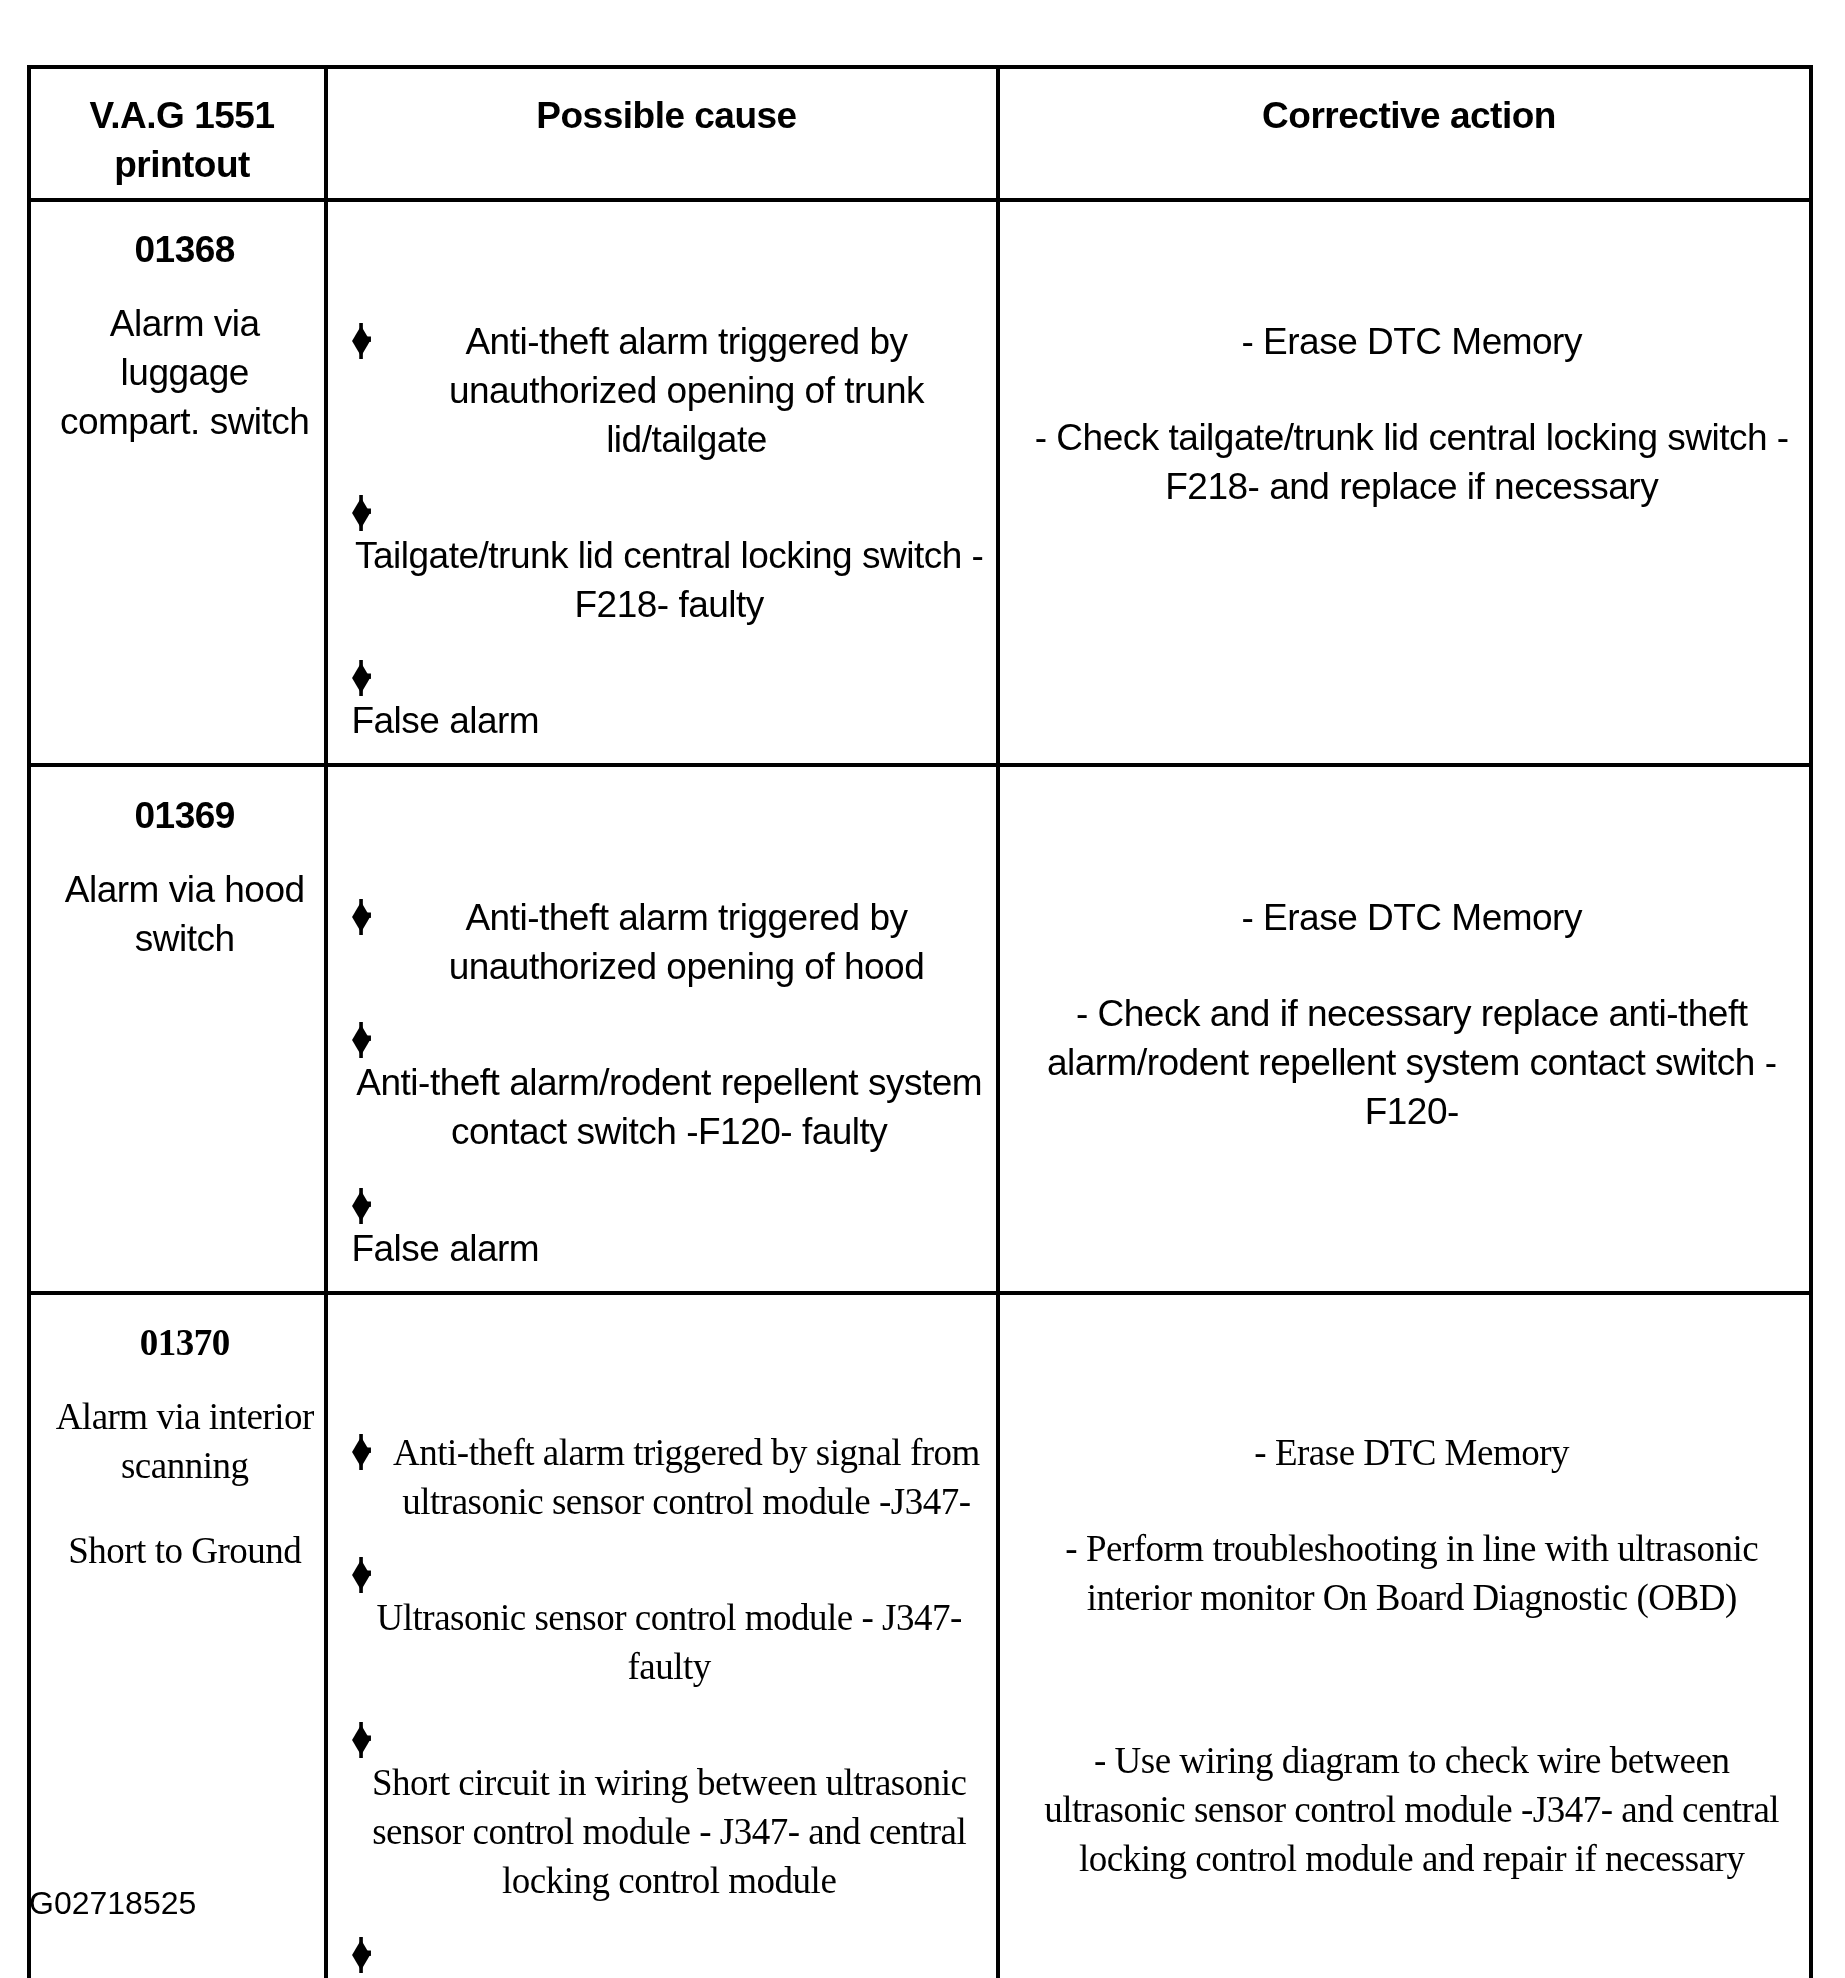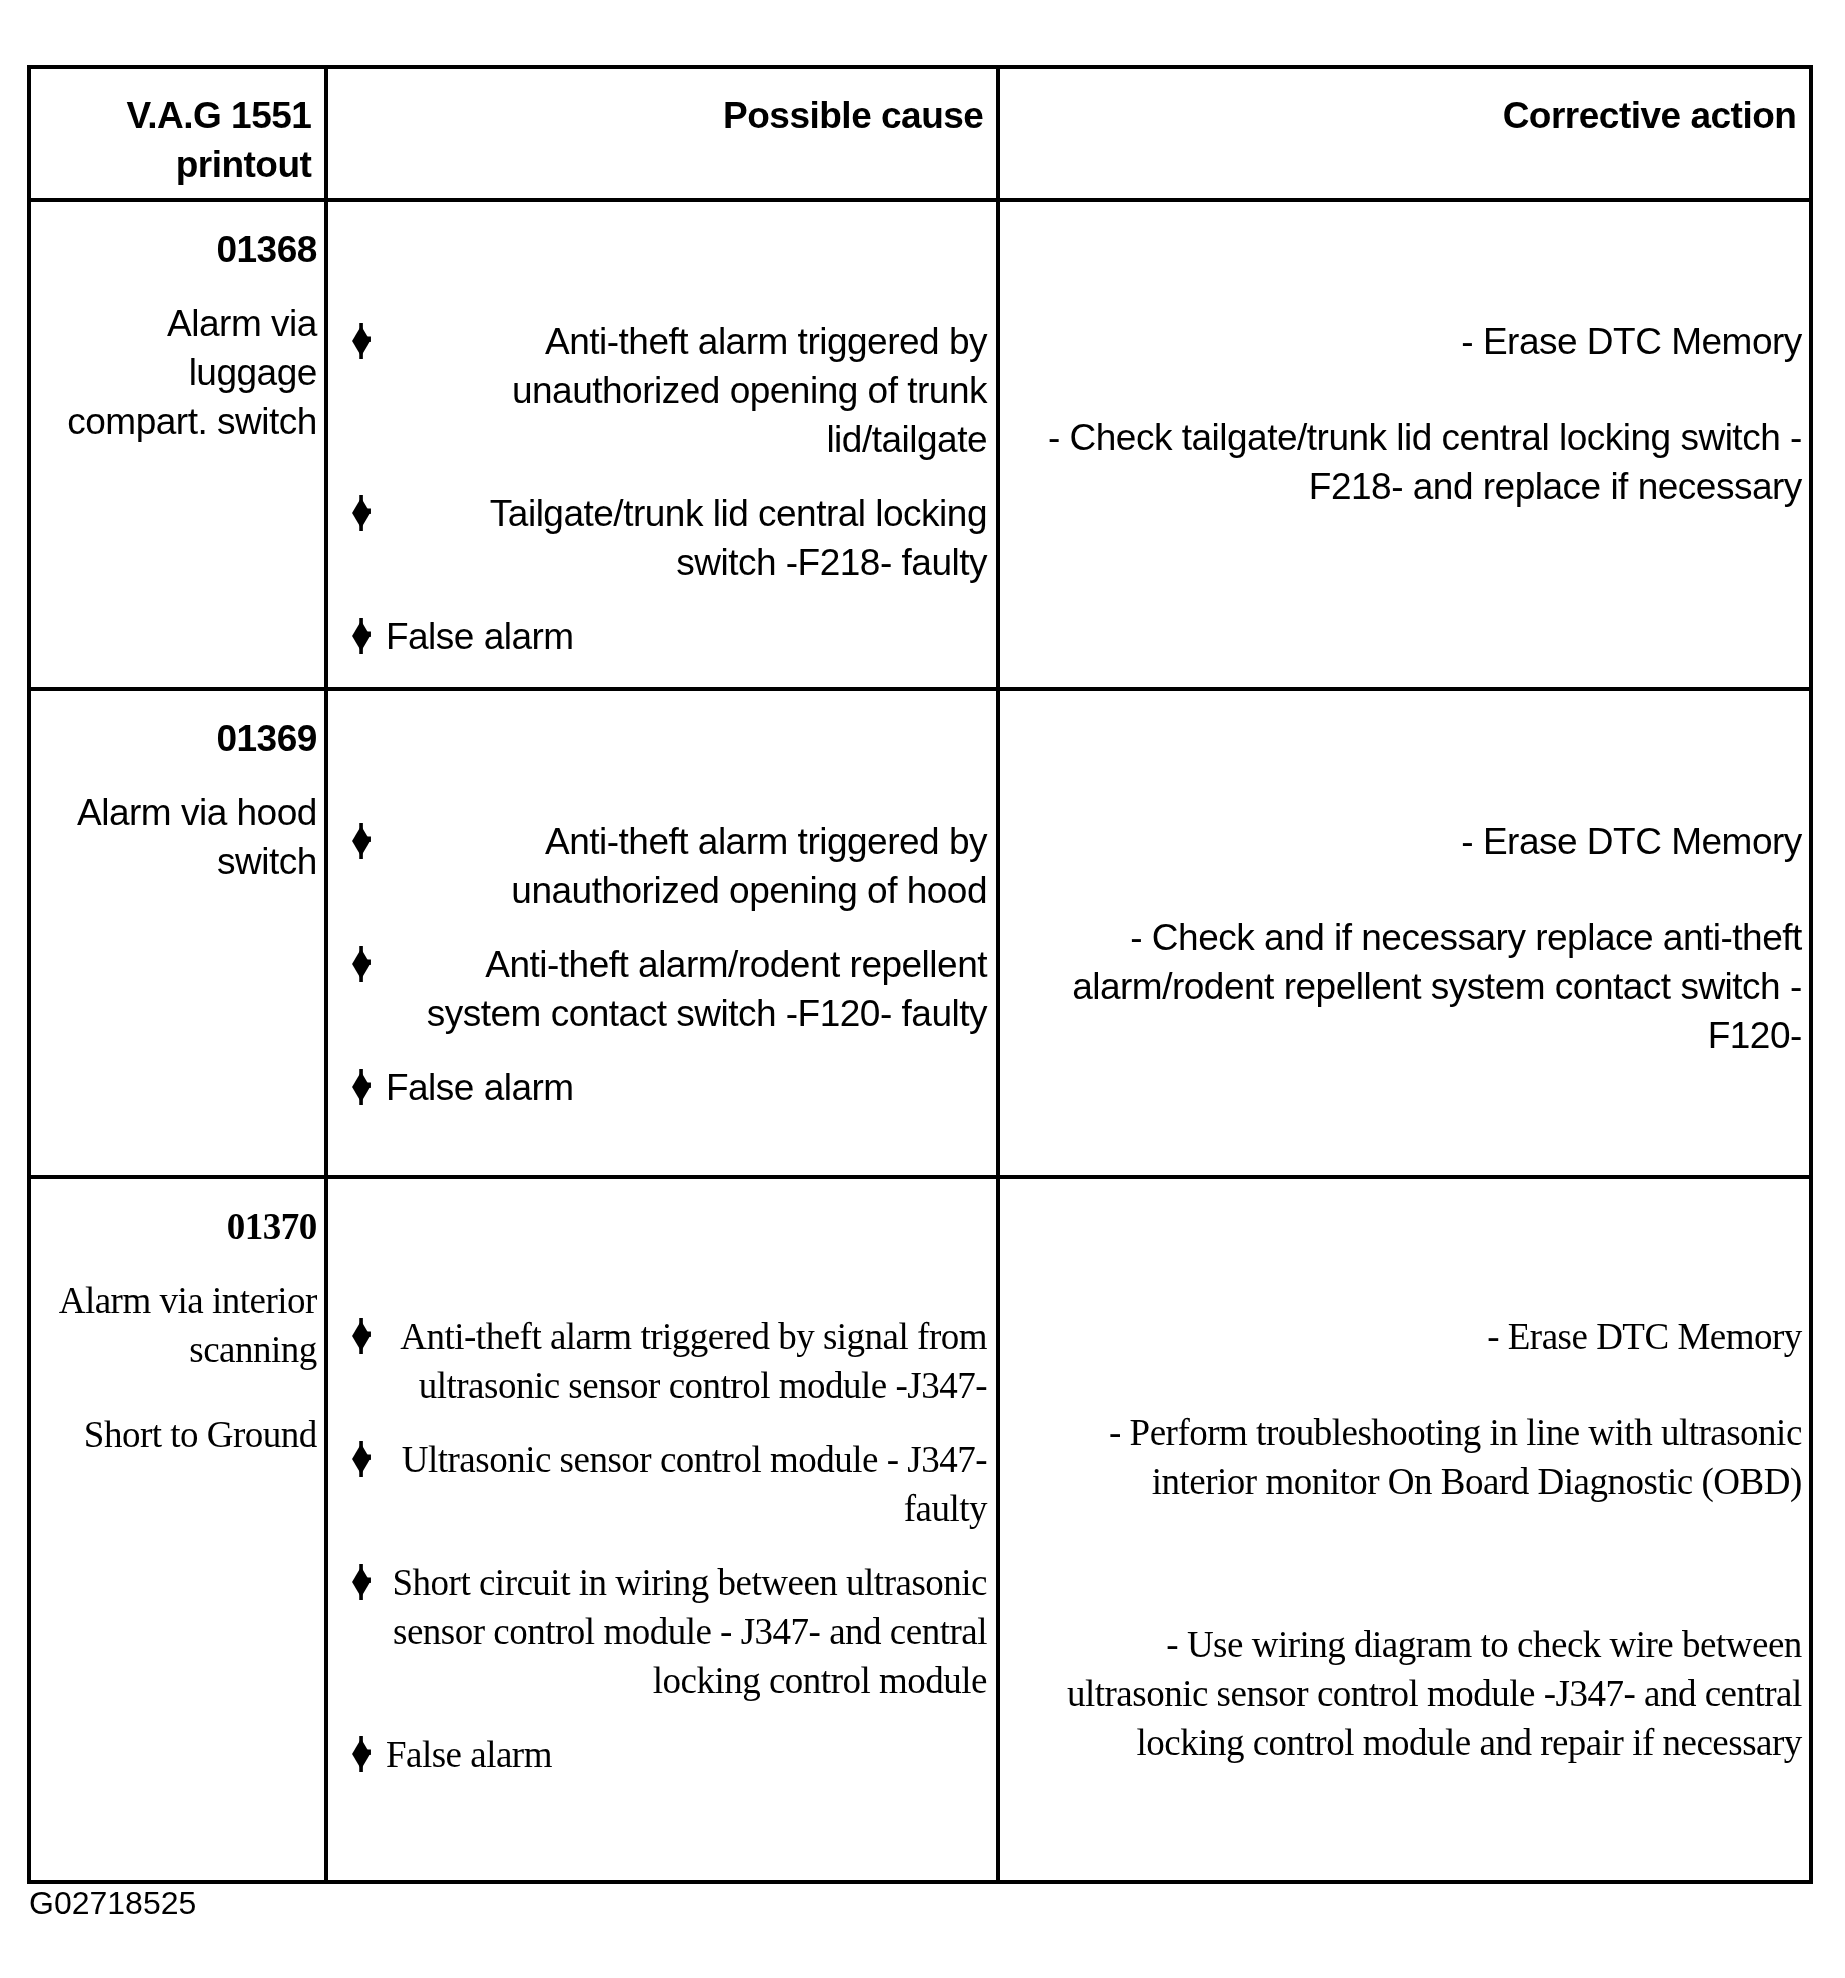--- a/index.html
+++ b/index.html
@@ -15,21 +15,21 @@
     position: absolute;
     left: 27px;
     top: 65px;
     width: 1782px;
     border-collapse: collapse;
     table-layout: fixed;
   }
   .dtc-table th, .dtc-table td {
     border: 4.5px solid #000000;
     vertical-align: top;
-    text-align: right;
+    text-align: center;
     font-size: 37px;
     line-height: 49px;
     letter-spacing: -0.5px;
     background: #ffffff;
   }
   .dtc-table th {
     font-weight: bold;
     height: 126px;
     padding: 21.6px 12.6px 9px 21.6px;
   }
@@ -40,21 +40,21 @@
   td.printout-cell { padding: 23.4px 7.2px 18px 21.6px; }
   .code { font-weight: bold; margin-bottom: 25px; }
   .printout-para + .printout-para { margin-top: 36px; }
 
   td.causes-cell { padding: 0 9px 18px 23.4px; }
   tr.r1 td.causes-cell, tr.r1 td.actions-cell { padding-top: 115px; }
   tr.r2 td.causes-cell, tr.r2 td.actions-cell { padding-top: 126px; }
   tr.r3 td.causes-cell, tr.r3 td.actions-cell { padding-top: 133px; }
 
   .cause-item { display: flex; align-items: flex-start; }
-  .cause-item + .cause-item { margin-top: 25px; }
+  .cause-item + .cause-item { margin-top: 25px; flex-direction: column; }
   .bullet { flex: 0 0 21px; width: 21px; height: 36px; margin: 6.3px 13.5px 0 0; }
   .bullet svg { display: block; }
 
   td.actions-cell { padding-left: 21.6px; padding-right: 7.2px; padding-bottom: 18px; }
   .action-para + .action-para { margin-top: 47px; }
   .action-para.gap-xl { margin-top: 114px; }
 
   .figure-id {
     position: absolute;
     left: 29px;

